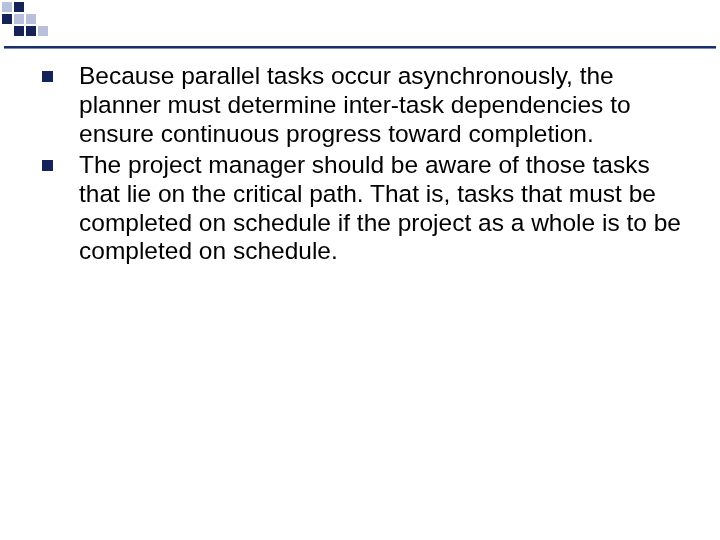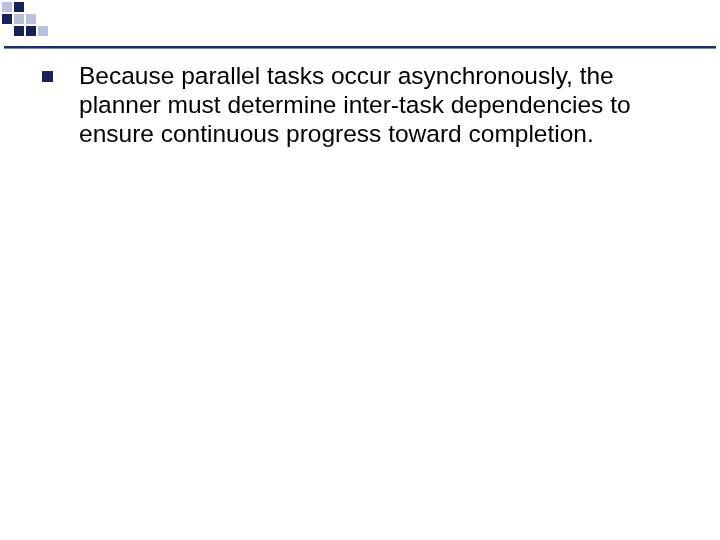--- a/index.html
+++ b/index.html
@@ -81,15 +81,19 @@
     <div class="sq" style="left:36px;top:24px;background:#b8c0dc"></div>
   </div>
 
   <div class="rule"></div>
 
   <div class="body">
     <div class="item">
       <div class="bullet"></div>
       <div class="text">Because parallel tasks occur asynchronously, the planner must determine inter-task dependencies to ensure continuous progress toward completion.</div>
     </div>
+    <div class="item">
+      <div class="bullet"></div>
+      <div class="text">The project manager should be aware of those tasks that lie on the critical path. That is, tasks that must be completed on schedule if the project as a whole is to be completed on schedule.</div>
+    </div>
   </div>
 
 </div>
 
 </body></html>

